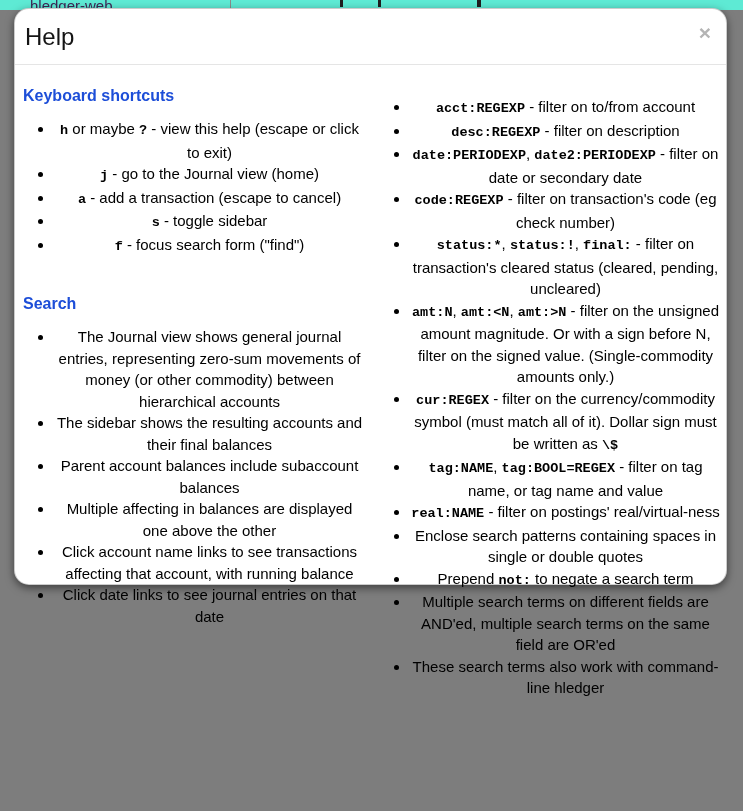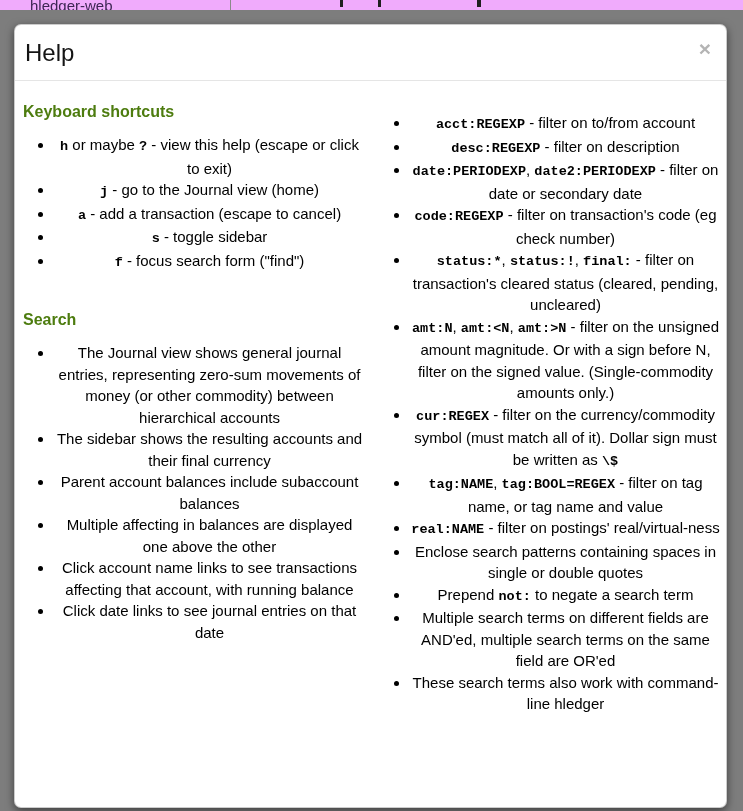--- a/index.html
+++ b/index.html
@@ -8,41 +8,41 @@
     background:#7d7d7d;
     font-family:"Liberation Sans",sans-serif;
     position:relative;
     overflow:hidden;
     -webkit-font-smoothing:antialiased;
   }
 
   
   .backdrop-strip{
     position:absolute;top:0;left:0;width:743px;height:10px;
-    background:#f0abfc;overflow:hidden;
+    background:#5eead4;overflow:hidden;
   }
   .brand-link{
     position:absolute;left:30px;top:-3px;
     font-size:15px;color:#3d2654;text-decoration:none;
     white-space:nowrap;
   }
   .strip-divider{
     position:absolute;left:230px;top:0;width:1px;height:10px;background:#8a8a8a;
   }
   .heading-fragment{position:absolute;top:0;background:#1f1f1f;}
   .frag-1{left:340px;width:3px;height:7px;}
   .frag-2{left:378px;width:3px;height:7px;}
   .frag-3{left:477px;width:4px;height:7px;}
 
   
   .modal{
-    position:absolute;left:14px;top:24px;width:713px;height:784px;
+    position:absolute;left:14px;top:8px;width:713px;height:577px;
     background:#fff;
     border:1px solid rgba(0,0,0,0.2);
-    border-radius:7px;
+    border-radius:15px;
     box-shadow:0 3px 9px rgba(0,0,0,0.5);
     box-sizing:border-box;
   }
   .modal-header{
     position:relative;
     padding:13px 15px 12px 10px;
     border-bottom:1px solid #e5e5e5;
   }
   .modal-title{
     margin:0;font-size:24px;font-weight:400;color:#141414;line-height:30px;
@@ -56,21 +56,21 @@
   .modal-body{
     display:flex;
     padding:20px 5px 0 8px;
     box-sizing:border-box;
   }
   .help-col{box-sizing:border-box;}
   .col-left{width:357px;padding-right:14px;}
   .col-right{width:343px;}
 
   .help-col h4{
-    font-size:16px;font-weight:bold;color:#4d7c0f;
+    font-size:16px;font-weight:bold;color:#1d4ed8;
     margin:36px 0 11px 0;line-height:22px;
   }
   .help-col h4:first-child{margin-top:0;}
   .help-col ul{
     margin:11px 0 20px 0;
     padding-left:31px;
   }
   .help-col li{
     font-size:15px;line-height:21.5px;color:#000;text-align:center;
   }
@@ -104,21 +104,21 @@
         <ul>
           <li><code>h</code> or maybe <code>?</code> - view this help (escape or click to exit)</li>
           <li><code>j</code> - go to the Journal view (home)</li>
           <li><code>a</code> - add a transaction (escape to cancel)</li>
           <li><code>s</code> - toggle sidebar</li>
           <li><code>f</code> - focus search form ("find")</li>
         </ul>
         <h4>Search</h4>
         <ul>
           <li>The Journal view shows general journal entries, representing zero-sum movements of money (or other commodity) between hierarchical accounts</li>
-          <li>The sidebar shows the resulting accounts and their final currency</li>
+          <li>The sidebar shows the resulting accounts and their final balances</li>
           <li>Parent account balances include subaccount balances</li>
           <li>Multiple affecting in balances are displayed one above the other</li>
           <li>Click account name links to see transactions affecting that account, with running balance</li>
           <li>Click date links to see journal entries on that date</li>
         </ul>
       </div>
     <div class="help-col col-right">
         <ul>
           <li><code>acct:REGEXP</code> - filter on to/from account</li>
           <li><code>desc:REGEXP</code> - filter on description</li>

